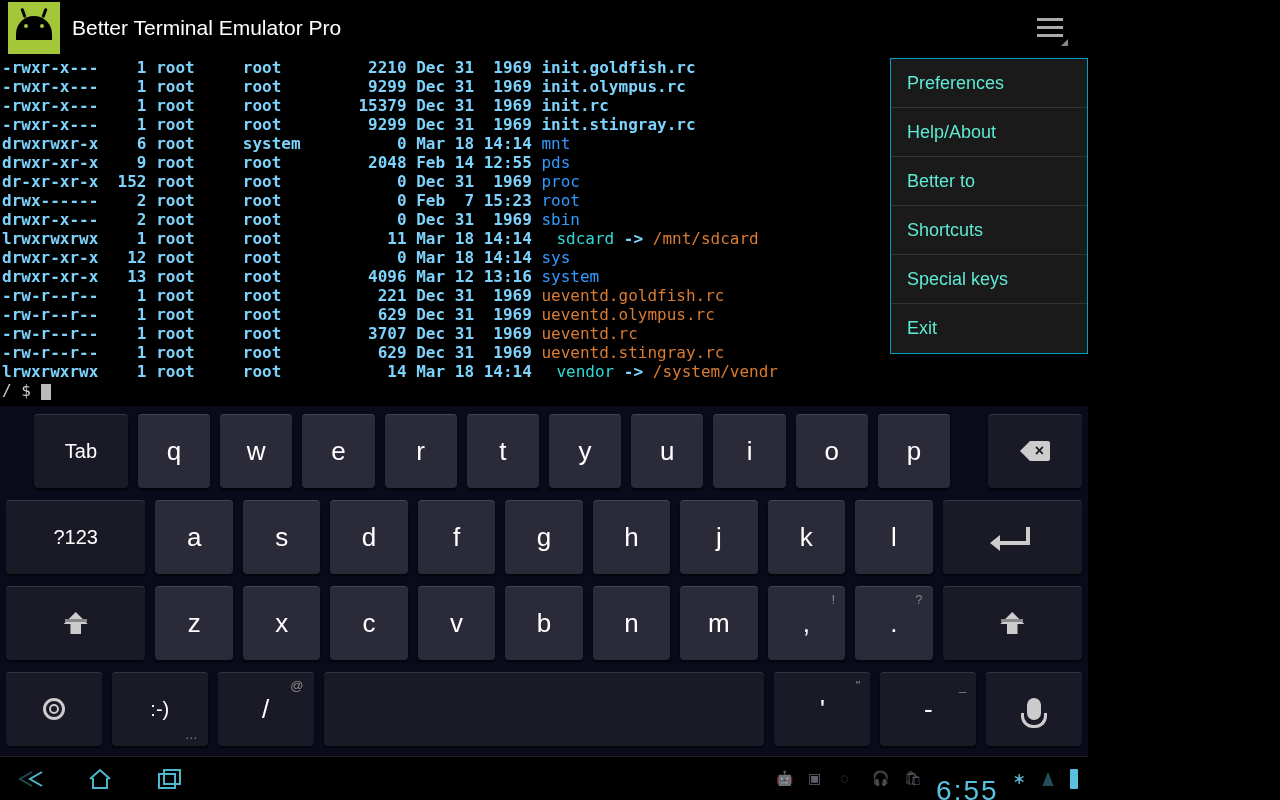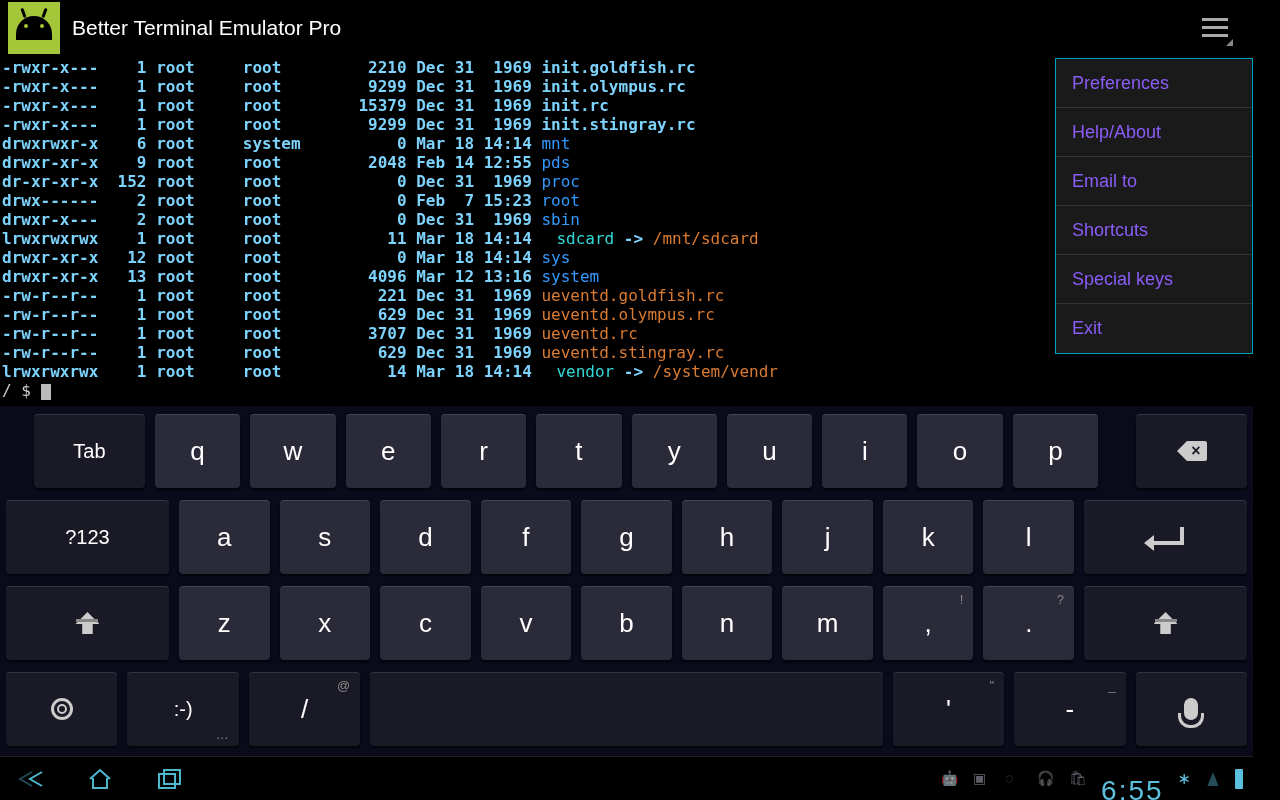--- a/index.html
+++ b/index.html
@@ -1,17 +1,17 @@
 <!DOCTYPE html>
 <html><head>
 <meta charset="utf-8">
 <style>
 * { margin:0; padding:0; box-sizing:border-box; }
 html, body { width:1280px; height:800px; background:#000; font-family:sans-serif; overflow:hidden; color:#fff; }
-.app { width:1253px; height:800px; position:relative; background:#000;padding-left:35px; }
+.app { width:1088px; height:800px; position:relative; background:#000;padding-left:35px; }
 
 
 .titlebar { position:absolute; top:0; left:0; right:0; height:56px; display:flex; align-items:center; padding-left:8px; }
 .app-icon { width:52px; height:52px; background:#a4c639; display:flex; align-items:center; justify-content:center; margin-right:12px; }
 .android-head { width:36px; height:24px; background:#000; border-radius:18px 18px 0 0; position:relative; }
 .android-head::before, .android-head::after { content:""; position:absolute; width:3px; height:10px; background:#000; top:-8px; border-radius:2px; }
 .android-head::before { left:6px; transform:rotate(-20deg); }
 .android-head::after { right:6px; transform:rotate(20deg); }
 .android-eye1, .android-eye2 { position:absolute; width:4px; height:4px; background:#a4c639; border-radius:50%; top:8px; }
 .android-eye1 { left:8px; } .android-eye2 { right:8px; }
@@ -25,21 +25,21 @@
 .term-row { height:19px; }
 .c-g { color:#7dd3fc;font-weight:bold; } 
 .c-o { color:#d97b33; } 
 .c-c { color:#33d9d9;margin-left:15px; } 
 .c-b { color:#3399ff; }
 .prompt { color:#ccc; }
 .cursor { display:inline-block; width:10px; height:16px; background:#bbb; vertical-align:middle; }
 
 
 .dropdown { position:absolute; top:58px; right:0; width:198px; background:#1a1a1a; border:1px solid #00a0c0; }
-.dropdown-item { height:49px; display:flex; align-items:center; padding-left:16px; font-size:18px; color:#8b5cf6; border-bottom:1px solid #333; cursor:pointer; }
+.dropdown-item { height:49px; display:flex; align-items:center; padding-left:16px; font-size:18px; color:#5eead4; border-bottom:1px solid #333; cursor:pointer; }
 .dropdown-item:last-child { border-bottom:none; }
 
 
 .keyboard { position:absolute; left:0; right:0; bottom:44px; top:406px; background:#0a0a1a; padding:8px 6px 4px; display:flex; flex-direction:column; gap:12px; }
 .krow { display:flex; gap:10px; justify-content:center; }
 .key { background:#2a2a38; border-radius:4px; display:flex; align-items:center; justify-content:center; font-size:26px; color:#fff; height:74px; flex:1; position:relative; font-weight:500; cursor:pointer; box-shadow:0 2px 2px rgba(0,0,0,0.6), inset 0 1px 0 rgba(255,255,255,0.12); }
 .key.dark { background:#1a1a26; }
 .key.wider { flex:1.3;margin-left:28px; }
 .key.wide2 { flex:1.8; }
 .key.space { flex:4.6; }
@@ -86,21 +86,21 @@
         <span></span>
       <div class="menu-corner"></div>
     </div>
   </div>
 
   <div class="terminal" id="terminal"><div class="term-row"><span class="c-g">-rwxr-x---    1 root     root         2210 Dec 31  1969 </span><span class="c-g">init.goldfish.rc</span></div><div class="term-row"><span class="c-g">-rwxr-x---    1 root     root         9299 Dec 31  1969 </span><span class="c-g">init.olympus.rc</span></div><div class="term-row"><span class="c-g">-rwxr-x---    1 root     root        15379 Dec 31  1969 </span><span class="c-g">init.rc</span></div><div class="term-row"><span class="c-g">-rwxr-x---    1 root     root         9299 Dec 31  1969 </span><span class="c-g">init.stingray.rc</span></div><div class="term-row"><span class="c-g">drwxrwxr-x    6 root     system          0 Mar 18 14:14 </span><span class="c-b">mnt</span></div><div class="term-row"><span class="c-g">drwxr-xr-x    9 root     root         2048 Feb 14 12:55 </span><span class="c-b">pds</span></div><div class="term-row"><span class="c-g">dr-xr-xr-x  152 root     root            0 Dec 31  1969 </span><span class="c-b">proc</span></div><div class="term-row"><span class="c-g">drwx------    2 root     root            0 Feb  7 15:23 </span><span class="c-b">root</span></div><div class="term-row"><span class="c-g">drwxr-x---    2 root     root            0 Dec 31  1969 </span><span class="c-b">sbin</span></div><div class="term-row"><span class="c-g">lrwxrwxrwx    1 root     root           11 Mar 18 14:14 </span><span class="c-c">sdcard</span><span class="c-g"> -&gt; </span><span class="c-o">/mnt/sdcard</span></div><div class="term-row"><span class="c-g">drwxr-xr-x   12 root     root            0 Mar 18 14:14 </span><span class="c-b">sys</span></div><div class="term-row"><span class="c-g">drwxr-xr-x   13 root     root         4096 Mar 12 13:16 </span><span class="c-b">system</span></div><div class="term-row"><span class="c-g">-rw-r--r--    1 root     root          221 Dec 31  1969 </span><span class="c-o">ueventd.goldfish.rc</span></div><div class="term-row"><span class="c-g">-rw-r--r--    1 root     root          629 Dec 31  1969 </span><span class="c-o">ueventd.olympus.rc</span></div><div class="term-row"><span class="c-g">-rw-r--r--    1 root     root         3707 Dec 31  1969 </span><span class="c-o">ueventd.rc</span></div><div class="term-row"><span class="c-g">-rw-r--r--    1 root     root          629 Dec 31  1969 </span><span class="c-o">ueventd.stingray.rc</span></div><div class="term-row"><span class="c-g">lrwxrwxrwx    1 root     root           14 Mar 18 14:14 </span><span class="c-c">vendor</span><span class="c-g"> -&gt; </span><span class="c-o">/system/vendr</span></div><div class="term-row"><span class="prompt">/ $ </span><span class="cursor"></span></div></div>
 
   <div class="dropdown" id="dropdown">
       <div class="dropdown-item">Preferences</div>
       <div class="dropdown-item">Help/About</div>
-      <div class="dropdown-item">Email to</div>
+      <div class="dropdown-item">Better to</div>
       <div class="dropdown-item">Shortcuts</div>
       <div class="dropdown-item">Special keys</div>
       <div class="dropdown-item">Exit</div>
     </div>
 
   <div class="keyboard" id="keyboard">
       <div class="krow">
         <div class="key dark wider">
           <span style="font-size: 20px;">Tab</span>
         </div>

